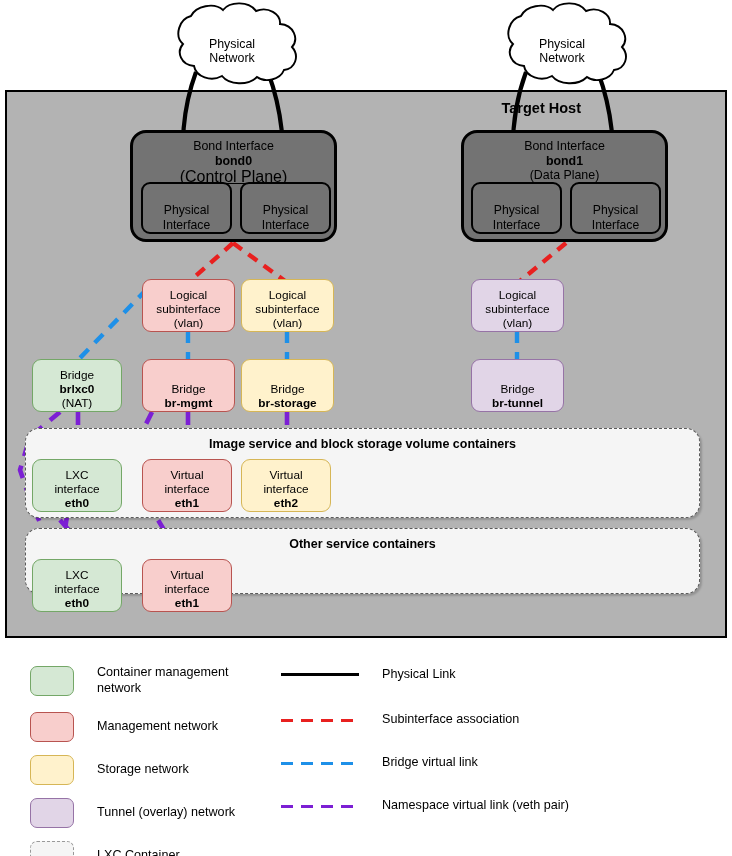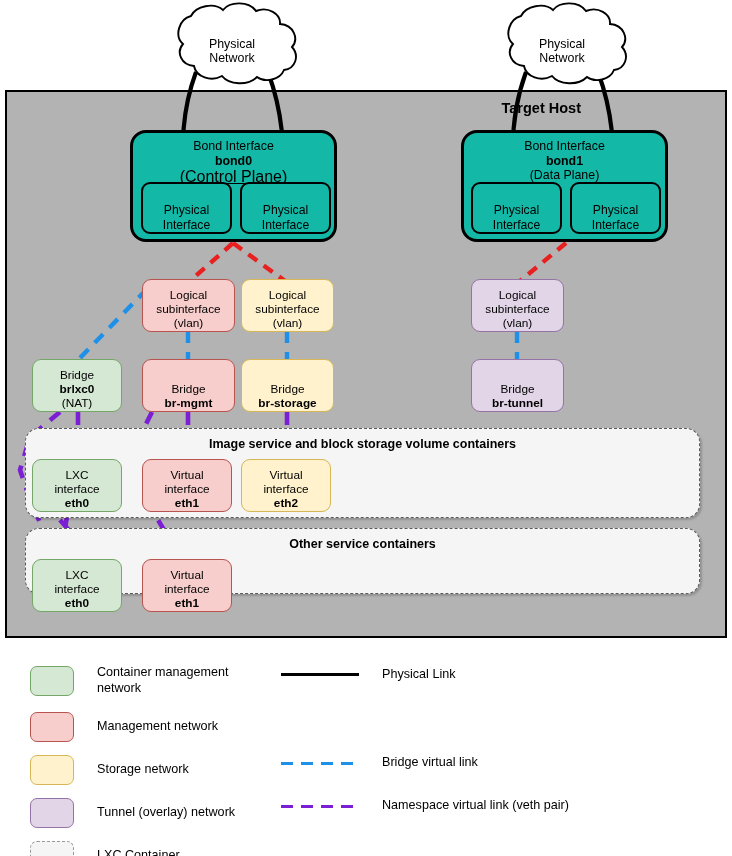--- a/index.html
+++ b/index.html
@@ -10,21 +10,21 @@
   }
   #stage{position:absolute;left:0;top:0;width:732px;height:856px;}
   svg.layer{position:absolute;left:0;top:0;width:732px;height:856px;pointer-events:none;}
   .node{
     position:absolute;box-sizing:border-box;
     display:flex;flex-direction:column;align-items:center;justify-content:flex-end;
     text-align:center;line-height:1.18;border-radius:9px;
   }
   .node .ln{display:block;white-space:nowrap;}
   .node .b{font-weight:bold;}
-  .white-box{background:#14b8a6;border:3px solid #000000;}
+  .white-box{background:#737373;border:3px solid #000000;}
   .white-box.sm{border-width:2px;}
   .green{background:#d5e8d4;border:1.6px solid #74a767;}
   .red{background:#f8cecc;border:1.6px solid #b85450;}
   .yellow{background:#fff2cc;border:1.6px solid #d6b656;}
   .purple{background:#e1d5e7;border:1.6px solid #9673a6;}
   #hostbox{
     position:absolute;left:5px;top:90px;width:722px;height:548px;
     background:#b3b3b3;border:2px solid #000000;box-sizing:border-box;
   }
   #host-title{
@@ -232,20 +232,26 @@
       <span class="lg-label">LXC Container</span>
     </div>
 
     <div class="lg-row" style="left:281px;top:12px;">
       <span class="lineswatch">
         <i class="solidline"></i>
       </span>
       <span class="lg-label">Physical Link</span>
     </div>
 
+    <div class="lg-row" style="left:281px;top:57px;">
+      <span class="lineswatch">
+        <i class="dashline" style="--c:#e8201f;"></i>
+      </span>
+      <span class="lg-label">Subinterface association</span>
+    </div>
 
     <div class="lg-row" style="left:281px;top:100px;">
       <span class="lineswatch">
         <i class="dashline" style="--c:#1e90e8;"></i>
       </span>
       <span class="lg-label">Bridge virtual link</span>
     </div>
 
     <div class="lg-row" style="left:281px;top:143px;">
       <span class="lineswatch">

